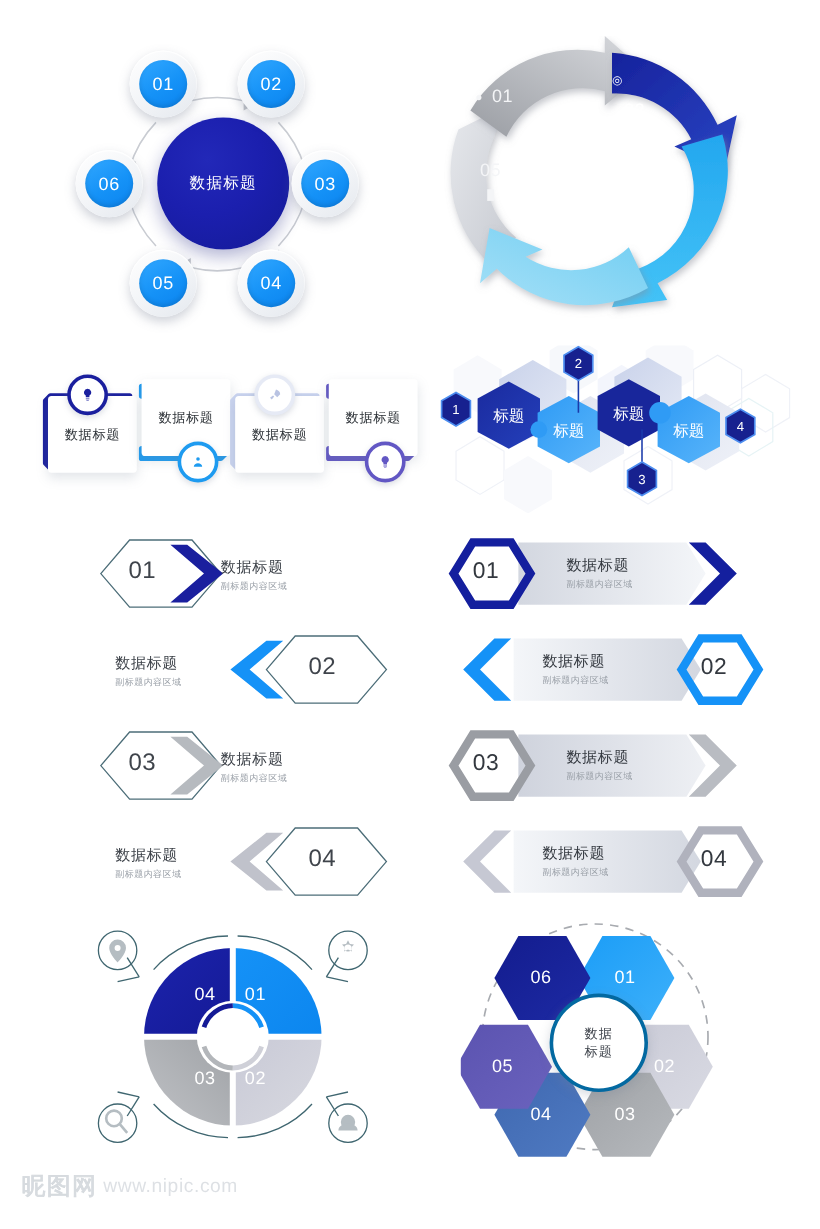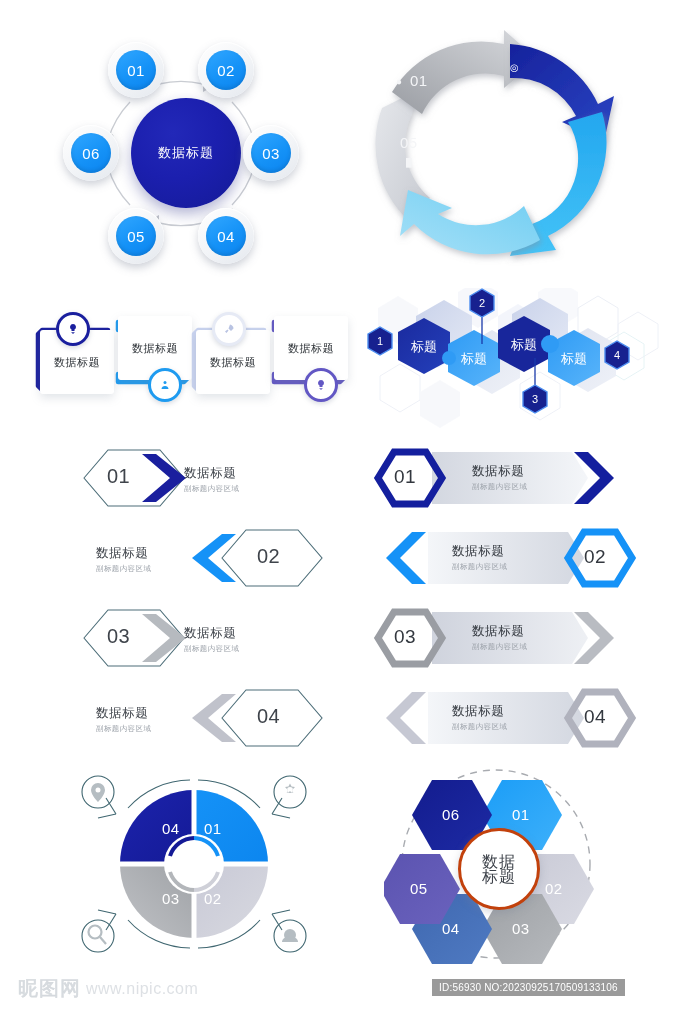--- a/index.html
+++ b/index.html
@@ -76,24 +76,24 @@
 
   
   #m7{left:76px;top:764px;width:236px;height:200px;}
   #m7 .pn{position:absolute;color:#fff;font-size:15px;}
 
   
   #m8{left:384px;top:762px;width:230px;height:204px;}
   #m8 .hn{position:absolute;color:#fff;font-size:15px;}
   #m8 .core{
     position:absolute;left:74px;top:66px;width:76px;height:76px;border-radius:50%;
-    background:#fff;border:3px solid #c2410c;
+    background:#fff;border:3px solid #0369a1;
     box-shadow:0 3px 9px rgba(120,130,150,.3);
     display:flex;flex-direction:column;align-items:center;justify-content:center;
-    color:#3d424a;font-size:16px;line-height:15px;letter-spacing:1px;
+    color:#3d424a;font-size:11px;line-height:15px;letter-spacing:1px;
   }
 
   
   #wm{left:18px;top:975px;display:flex;align-items:center;gap:5px;opacity:.55;}
   #wm .wmcn{font-size:20px;color:#b9c0c7;letter-spacing:1px;
     -webkit-text-stroke:.6px #b0b8c0;}
   #wm .wmurl{font-size:16px;color:#c2c8cf;letter-spacing:.5px;}
   #idbadge{
     left:432px;top:979px;background:#9a9a9a;color:#fff;
     font-size:10px;padding:3px 7px;letter-spacing:.2px;white-space:nowrap;
@@ -530,15 +530,14 @@
     <div class="hn num" style="left:58px;top:158px;">04</div>
     <div class="hn num" style="left:26px;top:118px;">05</div>
     <div class="hn num" style="left:58px;top:44px;">06</div>
   </div>
 
   <div class="abs" id="wm">
     <span class="wmcn cn">昵图网</span>
     <span class="wmurl">www.nipic.com</span>
   </div>
 
-  <div class="abs" id="idbadge">ID:56930 NO:20230925170509133106</div>
 
 </div>
 
 </body></html>

